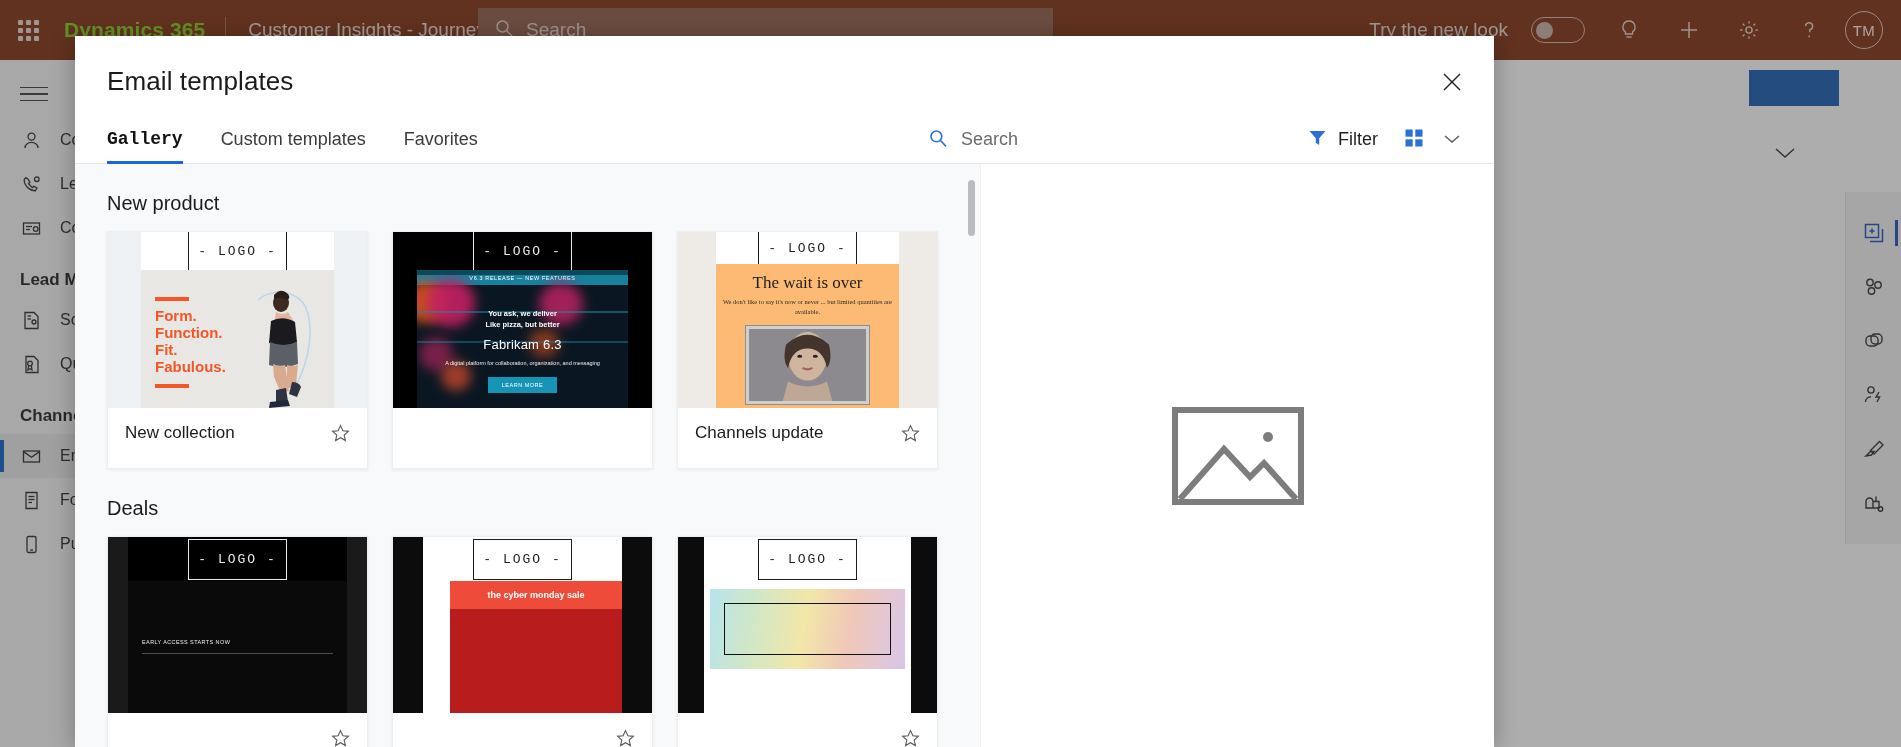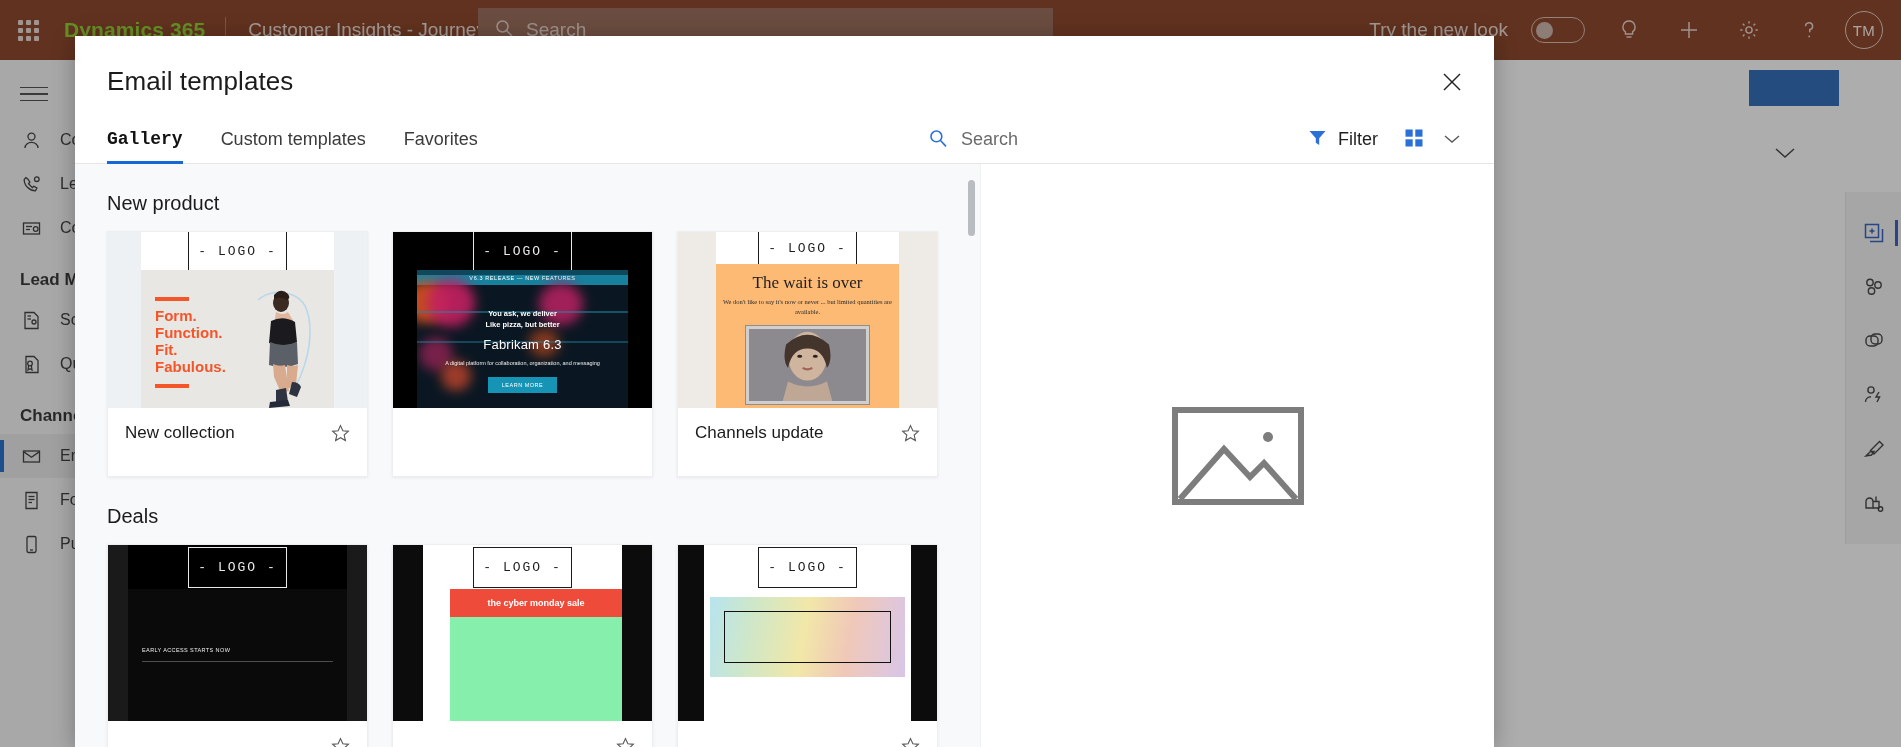--- a/index.html
+++ b/index.html
@@ -104,21 +104,21 @@
     padding: 24px 0 0 32px;
   }
   .section-title { font-size: 20px; color:#1b1b1b; font-weight:400; margin: 4px 0 16px 0; }
   .section-title.second { margin-top: 28px; }
   .cardrow { display:flex; gap: 24px; }
   .card {
     width: 261px; background:#fff; border:1px solid #eceef1;
     box-shadow: 0 1px 3px rgba(0,0,0,.07); display:flex; flex-direction:column;
   }
   .card .thumb { height: 176px; overflow:hidden; position:relative; background:#eef2f4; }
-  .card .meta { height: 68px; display:flex; align-items:flex-start; justify-content:space-between; padding: 15px 16px 0 17px; }
+  .card .meta { height: 60px; display:flex; align-items:flex-start; justify-content:space-between; padding: 15px 16px 0 17px; }
   .card .name { font-size: 17px; color:#1b1b1b; }
   .star { cursor:pointer; }
 
   
   .t-wrap { position:absolute; inset:0; display:flex; }
   .t-side { background:#edf1f3; flex: 0 0 33px; }
   .t-main { flex:1; background:#fff; display:flex; flex-direction:column; }
   .logo-bar { height: 38px; background:#fff; display:flex; align-items:center; justify-content:center; }
   .logo-chip {
     border:1px solid #1c1c1c; font-size:13px; letter-spacing:2px; color:#1c1c1c;
@@ -148,21 +148,21 @@
   .hero-update { flex:1; background:#fdba74; position:relative; overflow:hidden; display:flex; flex-direction:column; align-items:center; }
   .hu-t1 { font-family:"Liberation Serif", serif; font-size:17px; color:#1e1e1e; margin-top:9px; }
   .hu-t2 { font-family:"Liberation Serif", serif; font-size:6.5px; color:#2a2a2a; text-align:center; line-height:1.5; margin-top:4px; }
   .hu-frame { margin-top:8px; width:125px; height:80px; border:1px solid #8e8e8e; padding:3px; background:#cfcfcf;}
   .hu-photo { width:100%; height:100%; background:linear-gradient(150deg,#9c9a9d 0%, #8e8b90 45%, #a9a4a4 100%); position:relative; overflow:hidden;}
 
   .hero-black { flex:1; background:#0a0a0a; position:relative; overflow:hidden; }
   .hb-line { position:absolute; left:14px; top:58px; color:#efefef; font-size:5.5px; letter-spacing:.4px;}
   .hb-rule { position:absolute; left:14px; right:14px; top:72px; height:1px; background:#4d4d4d;}
 
-  .hero-cyber { flex:1; background:#86efac; position:relative; overflow:hidden; display:flex; flex-direction:column;margin-left:27px;}
+  .hero-cyber { flex:1; background:#b91c1c; position:relative; overflow:hidden; display:flex; flex-direction:column;margin-left:27px;}
   .hc-band { background:#ef4b3a; color:#fff; font-size:9px; font-weight:700; text-align:center; padding:9px 0; }
 
   .hero-grad { flex:1; background:#fff; position:relative; overflow:hidden; }
   .hg-img { position:absolute; left:6px; right:6px; top:8px; height:80px;
     background: linear-gradient(100deg,#b7e4ef 0%, #cfe7c8 22%, #f2e7a8 48%, #f0c8b8 70%, #d8c6e8 100%);}
   .hg-box { position:absolute; left:20px; right:20px; top:22px; height:52px; border:1.3px solid #111; }
 
   .scrollbar { position:absolute; right: 5px; top: 16px; width: 7px; height: 430px; background: transparent; }
   .scrollthumb { width: 7px; height: 56px; background:#b9bcc0; border-radius:4px; cursor: pointer;}
 

